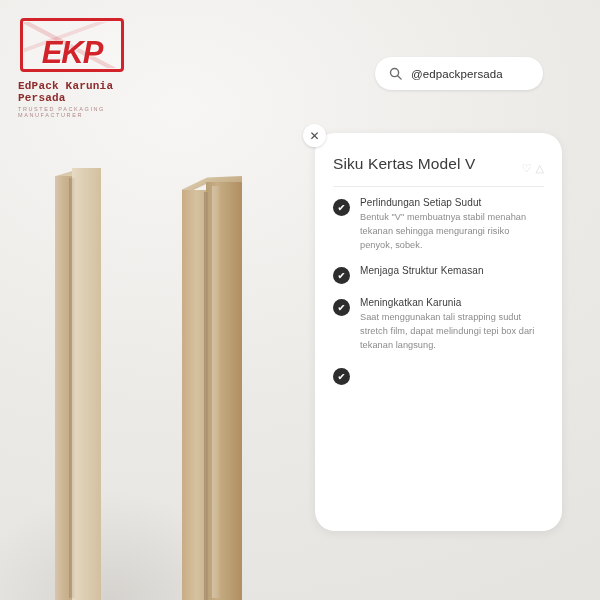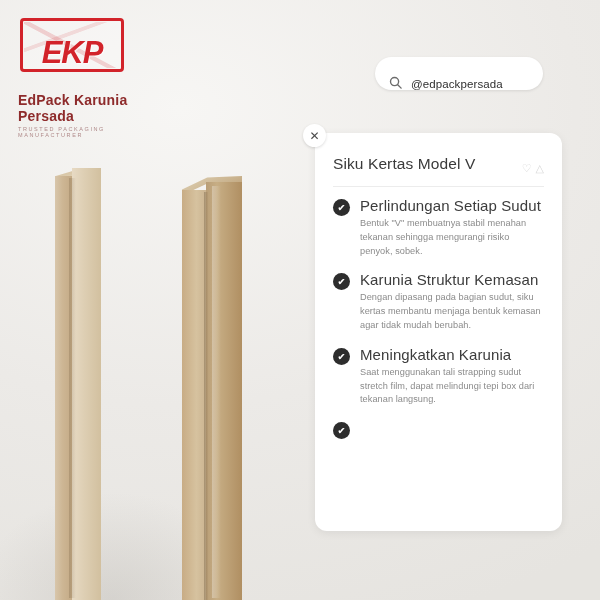--- a/index.html
+++ b/index.html
@@ -152,45 +152,46 @@
   .logo-diag {
     position: absolute;
     left: 4px; top: 4px;
     width: 96px; height: 46px;
     background:
       linear-gradient(28deg, rgba(210,35,42,0) 45%, rgba(210,35,42,0.18) 46%, rgba(210,35,42,0.18) 50%, rgba(210,35,42,0) 51%),
       linear-gradient(-20deg, rgba(210,35,42,0) 62%, rgba(210,35,42,0.13) 63%, rgba(210,35,42,0.13) 67%, rgba(210,35,42,0) 68%);
     pointer-events: none;
   }
   .logo-name {
-    margin-top: 20px;
+    margin-top: 8px;
     margin-left: 4px;
-    font-size: 14px;
+    font-size: 11px;
     font-weight: bold;
     color: #8e2b2b;
     letter-spacing: 0.2px;
+    font-family: Liberation Mono, monospace;
   }
   .logo-sub {
     margin-left: 4px;
     margin-top: 2px;
     font-size: 5.5px;
     letter-spacing: 1.6px;
     color: #b08a8a;
     text-transform: uppercase;
   }
 
   
   #search-pill {
     position: absolute;
     left: 375px; top: 57px;
     width: 168px; height: 33px;
     background: #ffffff;
     border-radius: 18px;
     display: flex;
-    align-items: flex-end;
+    align-items: center;
     padding: 0 12px;
     box-shadow: 0 1px 3px rgba(0,0,0,0.10);
   }
   #search-pill .s-icon {
     width: 16px; height: 16px;
     flex: 0 0 16px;
     margin-right: 8px;
     color: #6b6b6b;
     display: flex;
     align-items: center;
@@ -203,21 +204,21 @@
     letter-spacing: 0.1px;
   }
 
   
   #info-card {
     position: absolute;
     left: 315px; top: 133px;
     width: 247px;
     height: 398px;
     background: #ffffff;
-    border-radius: 12px;
+    border-radius: 20px;
     box-shadow: 0 2px 10px rgba(0,0,0,0.07);
     padding: 18px 18px 14px 18px;
     overflow: hidden;
   }
   #close-btn {
     position: absolute;
     left: 303px; top: 124px;
     width: 23px; height: 23px;
     border-radius: 50%;
     background: #ffffff;
@@ -272,21 +273,21 @@
     color: #ffffff;
     font-size: 9.5px;
     display: flex;
     align-items: center;
     justify-content: center;
     margin-right: 10px;
     margin-top: 2px;
   }
   .feat-body { flex: 1 1 auto; }
   .feat-title {
-    font-size: 15px;
+    font-size: 10px;
     color: #3c3c3c;
     margin: 0 0 3px 0;
     letter-spacing: 0.1px;
   }
   .feat-desc {
     font-size: 9.2px;
     line-height: 1.5;
     color: #8b8b8b;
     margin: 0;
     letter-spacing: 0.05px;
@@ -352,22 +353,21 @@
       <div class="check">✔</div>
       <div class="feat-body">
         <p class="feat-title">Perlindungan Setiap Sudut</p>
         <p class="feat-desc">Bentuk "V" membuatnya stabil menahan tekanan sehingga mengurangi risiko penyok, sobek.</p>
       </div>
     </div>
 
     <div class="feat">
       <div class="check">✔</div>
       <div class="feat-body">
-        <p class="feat-title">Karunia Struktur Kemasan</p>
-        <p class="feat-desc">Dengan dipasang pada bagian sudut, siku kertas membantu menjaga bentuk kemasan agar tidak mudah berubah.</p>
+        <p class="feat-title">Menjaga Struktur Kemasan</p>
       </div>
     </div>
 
     <div class="feat">
       <div class="check">✔</div>
       <div class="feat-body">
         <p class="feat-title">Meningkatkan Karunia</p>
         <p class="feat-desc">Saat menggunakan tali strapping sudut stretch film, dapat melindungi tepi box dari tekanan langsung.</p>
       </div>
     </div>

